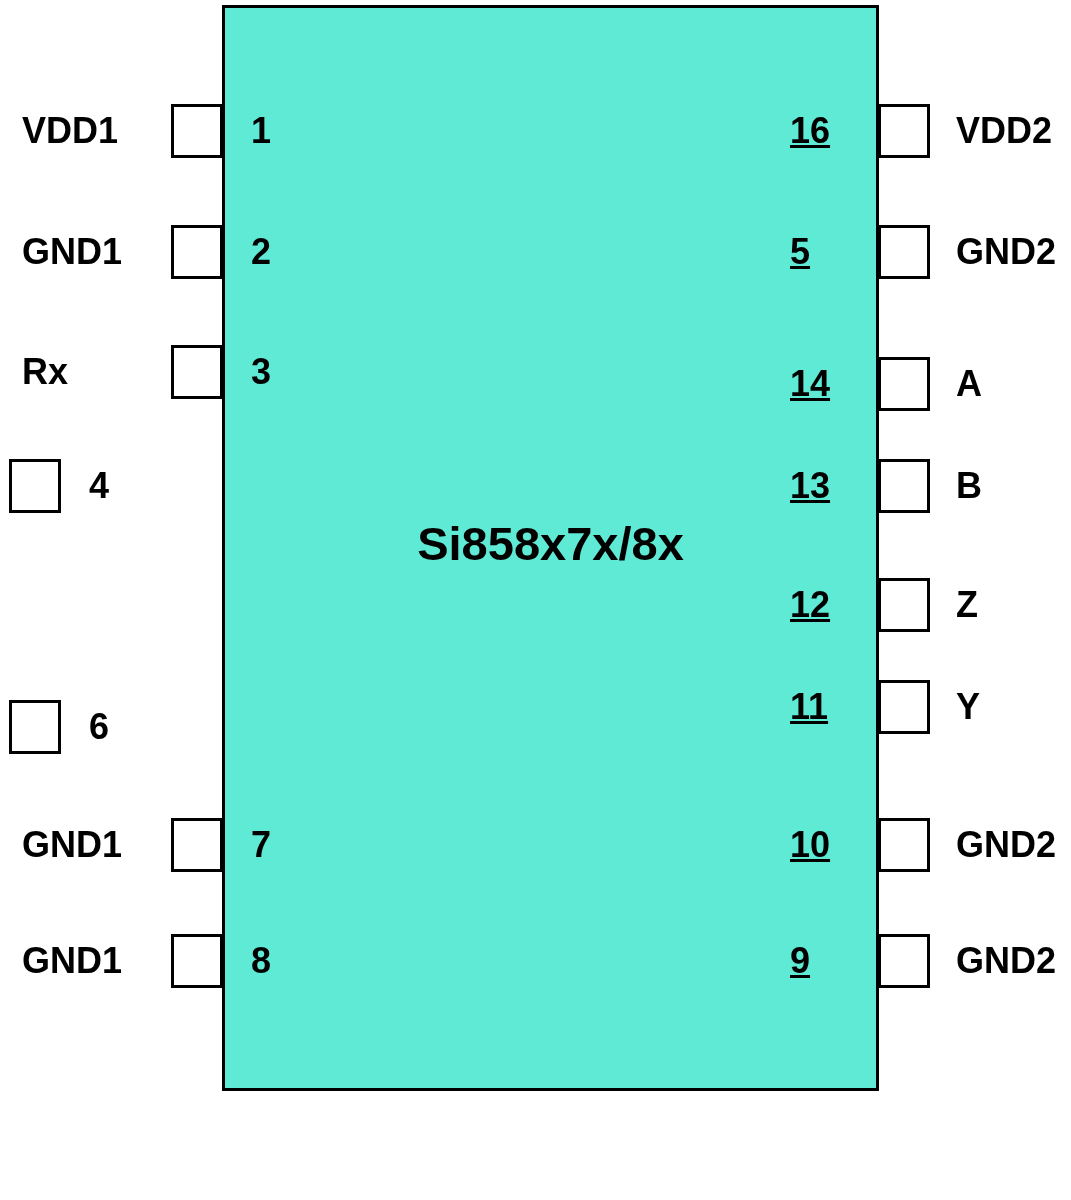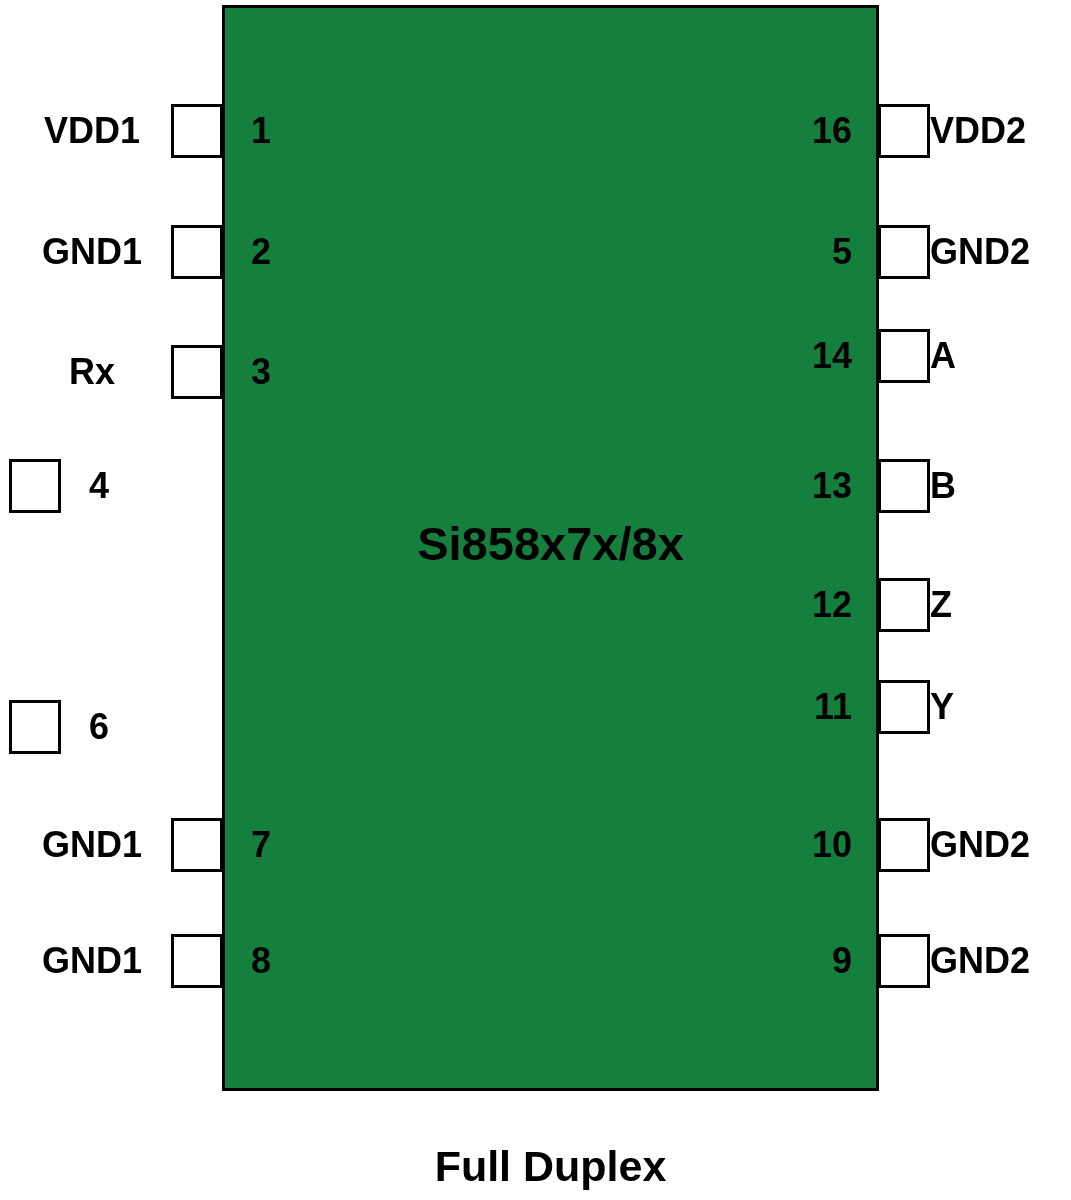--- a/index.html
+++ b/index.html
@@ -14,21 +14,21 @@
     overflow: hidden;
   }
 
   .chip-body {
     position: absolute;
     left: 222px;
     top: 5px;
     width: 657px;
     height: 1086px;
     border: 3px solid #000000;
-    background: #15803d;
+    background: #5eead4;
   }
 
   .chip-title {
     position: absolute;
     top: 508px;
     left: 0;
     width: 100%;
     text-align: center;
     font-size: 47px;
     font-weight: 600;
@@ -44,44 +44,45 @@
   .pin-row.left  { left: 0; }
   .pin-row.right { left: 790px; }
 
   .pin-label {
     font-size: 36px;
     font-weight: 700;
     white-space: nowrap;
   }
   .left .pin-label {
     flex: 0 0 162px;
-    text-align: center;
+    text-align: left;
     padding-left: 22px;
   }
   .right .pin-label {
+    margin-left: 26px;
     text-align: left;
   }
 
   .pin-box {
     flex: 0 0 52px;
     width: 52px;
     height: 54px;
     border: 3px solid #000000;
     background: #ffffff;
   }
   .left .pin-box  { margin-left: 9px; }
   .right .pin-box { margin-left: 26px; }
 
   .pin-number {
     font-size: 36px;
     font-weight: 700;
     white-space: nowrap;
   }
   .left .pin-number  { margin-left: 28px; }
-  .right .pin-number { flex: 0 0 62px; text-align: right; }
+  .right .pin-number { flex: 0 0 62px; text-align: left; text-decoration: underline; }
 
   .caption {
     position: absolute;
     left: 222px;
     top: 1142px;
     width: 657px;
     text-align: center;
     font-size: 43px;
     font-weight: 600;
   }
@@ -132,21 +133,21 @@
   <div class="pin-row right" style="top:104px">
     <span class="pin-number">16</span>
     <span class="pin-box"></span>
     <span class="pin-label">VDD2</span>
   </div>
   <div class="pin-row right" style="top:225px">
     <span class="pin-number">5</span>
     <span class="pin-box"></span>
     <span class="pin-label">GND2</span>
   </div>
-  <div class="pin-row right" style="top:329px">
+  <div class="pin-row right" style="top:357px">
     <span class="pin-number">14</span>
     <span class="pin-box"></span>
     <span class="pin-label">A</span>
   </div>
   <div class="pin-row right" style="top:459px">
     <span class="pin-number">13</span>
     <span class="pin-box"></span>
     <span class="pin-label">B</span>
   </div>
   <div class="pin-row right" style="top:578px">
@@ -163,15 +164,14 @@
     <span class="pin-number">10</span>
     <span class="pin-box"></span>
     <span class="pin-label">GND2</span>
   </div>
   <div class="pin-row right" style="top:934px">
     <span class="pin-number">9</span>
     <span class="pin-box"></span>
     <span class="pin-label">GND2</span>
   </div>
 
-  <div class="caption">Full Duplex</div>
 
 </div>
 
 </body></html>

